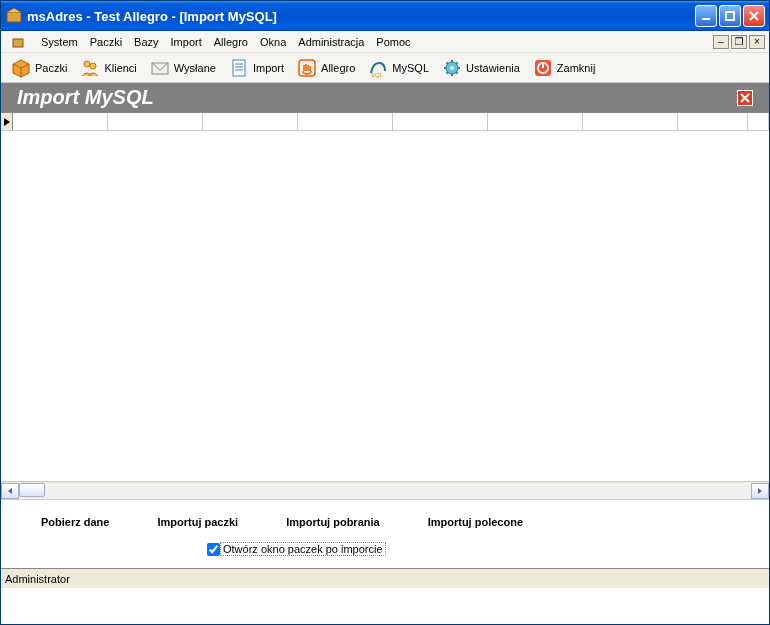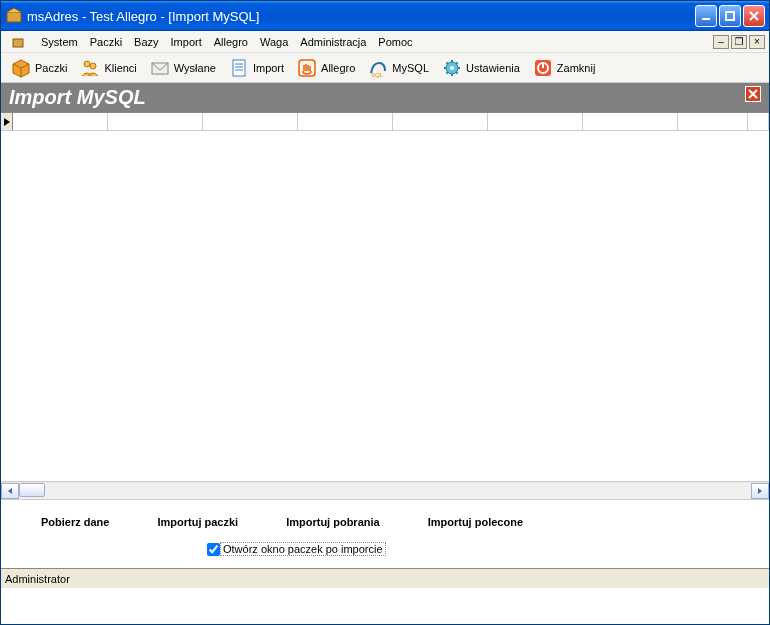--- a/index.html
+++ b/index.html
@@ -1,33 +1,33 @@
 <!DOCTYPE html>
 <html><head>
 <meta charset="utf-8">
 <style>
 * { box-sizing: border-box; margin: 0; padding: 0; }
 body { font-family: Tahoma, sans-serif; font-size: 11px; background: #fff; width: 770px; height: 625px; overflow: hidden; border: 1px solid #003c74; }
 .titlebar { background: linear-gradient(to bottom, #3a95ff 0%, #0060e0 8%, #0053d0 50%, #0060e0 92%, #003ca8 100%); height: 30px; display: flex; align-items: center; padding: 0 4px; color: #fff; }
 .titlebar .ticon { width: 18px; height: 18px; margin-right: 4px; }
-.titlebar .title { font-weight: normal; font-size: 13px; flex: 1; }
+.titlebar .title { font-weight: bold; font-size: 13px; flex: 1; }
 .titlebar .winbtns { display: flex; gap: 2px; }
 .winbtn { width: 22px; height: 22px; border-radius: 3px; border: 1px solid #fff; display: flex; align-items: center; justify-content: center; cursor: pointer; }
 .winbtn.min, .winbtn.max { background: linear-gradient(to bottom, #7db9ff, #2a6fd6); }
 .winbtn.close { background: linear-gradient(to bottom, #f88, #d43f28); }
 .winbtn svg { width: 12px; height: 12px; }
 .menubar { background: #f7f5f2; height: 22px; display: flex; align-items: center; padding: 0 4px; border-bottom: 1px solid #ddd; }
 .menubar .mitem { padding: 2px 6px; cursor: pointer; color: #000; }
 .menubar .mitem:first-child { display: flex; align-items: center; gap: 16px; }
 .menubar .mdimin { margin-left: auto; display: flex; gap: 2px; }
 .mdibtn { width: 16px; height: 14px; border: 1px solid #888; font-family: Arial; font-size: 10px; display: flex; align-items: center; justify-content: center; cursor: pointer; background: #ece9d8; }
 .toolbar { background: #f7f5f2; height: 30px; display: flex; align-items: center; padding: 2px 4px; gap: 2px; border-bottom: 1px solid #ccc; }
 .tbtn { display: flex; align-items: center; gap: 3px; padding: 2px 5px; cursor: pointer; border-radius: 2px; }
 .tbtn .ico { width: 22px; height: 22px; display: flex; align-items: center; justify-content: center; }
-.panel-title { background: #808080; color: #fff; font-weight: bold; font-style: italic; font-family: Arial, sans-serif; font-size: 20px; padding: 3px 8px; display: flex; align-items: flex-start; }
+.panel-title { background: #808080; color: #fff; font-weight: bold; font-style: italic; font-family: Arial, sans-serif; font-size: 20px; padding: 3px 16px; display: flex; align-items: center; }
 .panel-title .pclose { margin-left: auto; width: 16px; height: 16px; background: #d43f28; border: 1px solid #fff; display: flex; align-items: center; justify-content: center; cursor: pointer; font-style: normal; }
 .grid { border-top: 1px solid #888; }
 .grid-head { display: flex; height: 20px; background: #ece9d8; }
 .gh { border-right: 1px solid #888; border-bottom: 1px solid #888; display: flex; align-items: center; justify-content: center; font-size: 11px; background: linear-gradient(to bottom, #fff, #ece9d8); white-space: nowrap; overflow: hidden; }
 .gh.rowhead { width: 12px; flex: none; }
 .grid-body { display: flex; height: 18px; }
 .gc { border-right: 1px solid #ccc; border-bottom: 1px solid #ccc; }
 .gc.rowhead { width: 12px; flex: none; background: #ece9d8; border-right: 1px solid #888; display: flex; align-items: center; justify-content: center; }
 .grid-empty { height: 350px; background: #fff; }
 .hscroll { height: 18px; background: #ece9d8; display: flex; align-items: center; border-top: 1px solid #ccc; }
@@ -75,21 +75,21 @@
   <span class="mitem">
       <svg width="14" height="14" viewBox="0 0 14 14">
         <rect x="2" y="4" width="10" height="8" fill="#d9a441" stroke="#8a5a12"></rect>
       </svg>
       <span>System</span>
     </span>
   <span class="mitem">Paczki</span>
   <span class="mitem">Bazy</span>
   <span class="mitem">Import</span>
   <span class="mitem">Allegro</span>
-  <span class="mitem">Waga</span>
+  <span class="mitem">Okna</span>
   <span class="mitem">Administracja</span>
   <span class="mitem">Pomoc</span>
   <div class="mdimin">
     <div class="mdibtn">–</div>
     <div class="mdibtn">❐</div>
     <div class="mdibtn">×</div>
   </div>
 </div>
 
 <div class="toolbar">

